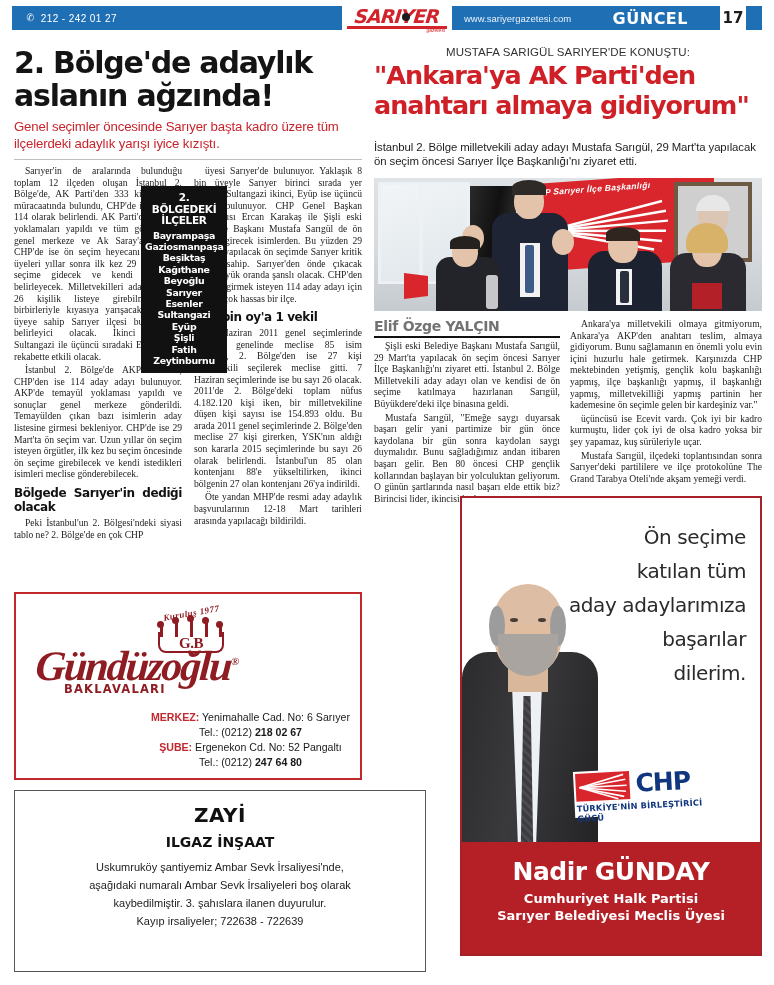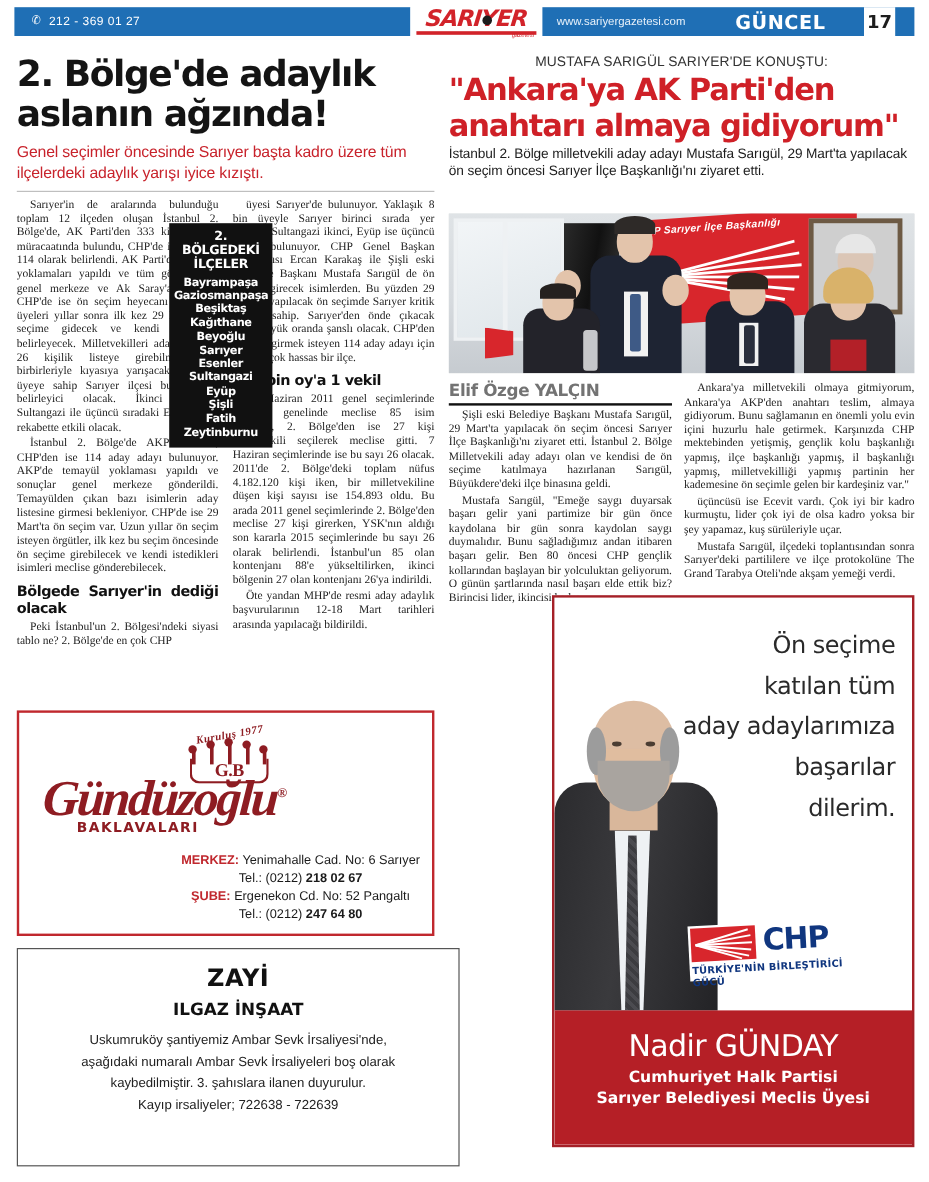--- a/index.html
+++ b/index.html
@@ -299,21 +299,21 @@
     font-size: 10.6px;
     line-height: 15px;
     color: #1a1a1a;
   }
   .bk-addr .lbl { color: #c0282e; font-weight: 700; }
   .bk-addr .num { font-weight: 700; }
 
   .ad-zayi {
     position: absolute;
     left: 14px; top: 790px;
-    width: 369px; height: 182px;
+    width: 412px; height: 182px;
     border: 1px solid #555;
     background: #ffffff;
     box-sizing: border-box;
     text-align: center;
     padding-top: 12px;
   }
   .zayi-title {
     font-family: "DejaVu Sans", sans-serif;
     font-weight: 700;
     font-size: 20px;
@@ -358,21 +358,21 @@
   .r-headline {
     font-family: "DejaVu Sans", sans-serif;
     font-weight: 700;
     font-size: 25.5px;
     line-height: 30px;
     color: #cf2027;
     letter-spacing: -1px;
     margin: 0;
   }
   .r-deck {
-    margin-top: 2px;
+    margin-top: 20px;
     font-size: 11.4px;
     line-height: 14.2px;
     color: #1d1d1d;
     letter-spacing: -.1px;
   }
 
   
   .photo {
     position: absolute;
     left: 374px; top: 178px;
@@ -582,40 +582,40 @@
     left: 0; right: 0; bottom: 0;
     height: 112px;
     background: #b51f26;
     color: #ffffff;
     text-align: center;
     padding-top: 16px;
     box-sizing: border-box;
   }
   .chp-name {
     font-family: "DejaVu Sans", sans-serif;
-    font-weight: 400;
+    font-weight: 700;
     font-size: 25px;
     letter-spacing: -.5px;
     line-height: 28px;
   }
   .chp-role {
     font-family: "DejaVu Sans", sans-serif;
     font-weight: 700;
     font-size: 13px;
     line-height: 17px;
     margin-top: 4px;
   }
 </style>
 </head>
 <body>
 
 <div class="masthead">
   <div class="mh-blue-left">
     <span class="phone-icon">✆</span>
-    <span>212 - 369 01 27</span>
+    <span>212 - 242 01 27</span>
   </div>
   <div class="mh-logo">
     <div class="logo-box">
       <div class="logo-word">SARIYER</div>
       <div class="logo-dot"></div>
       <div class="logo-underline"></div>
       <div class="logo-sub">gazetesi</div>
     </div>
   </div>
   <div class="mh-blue-right">

